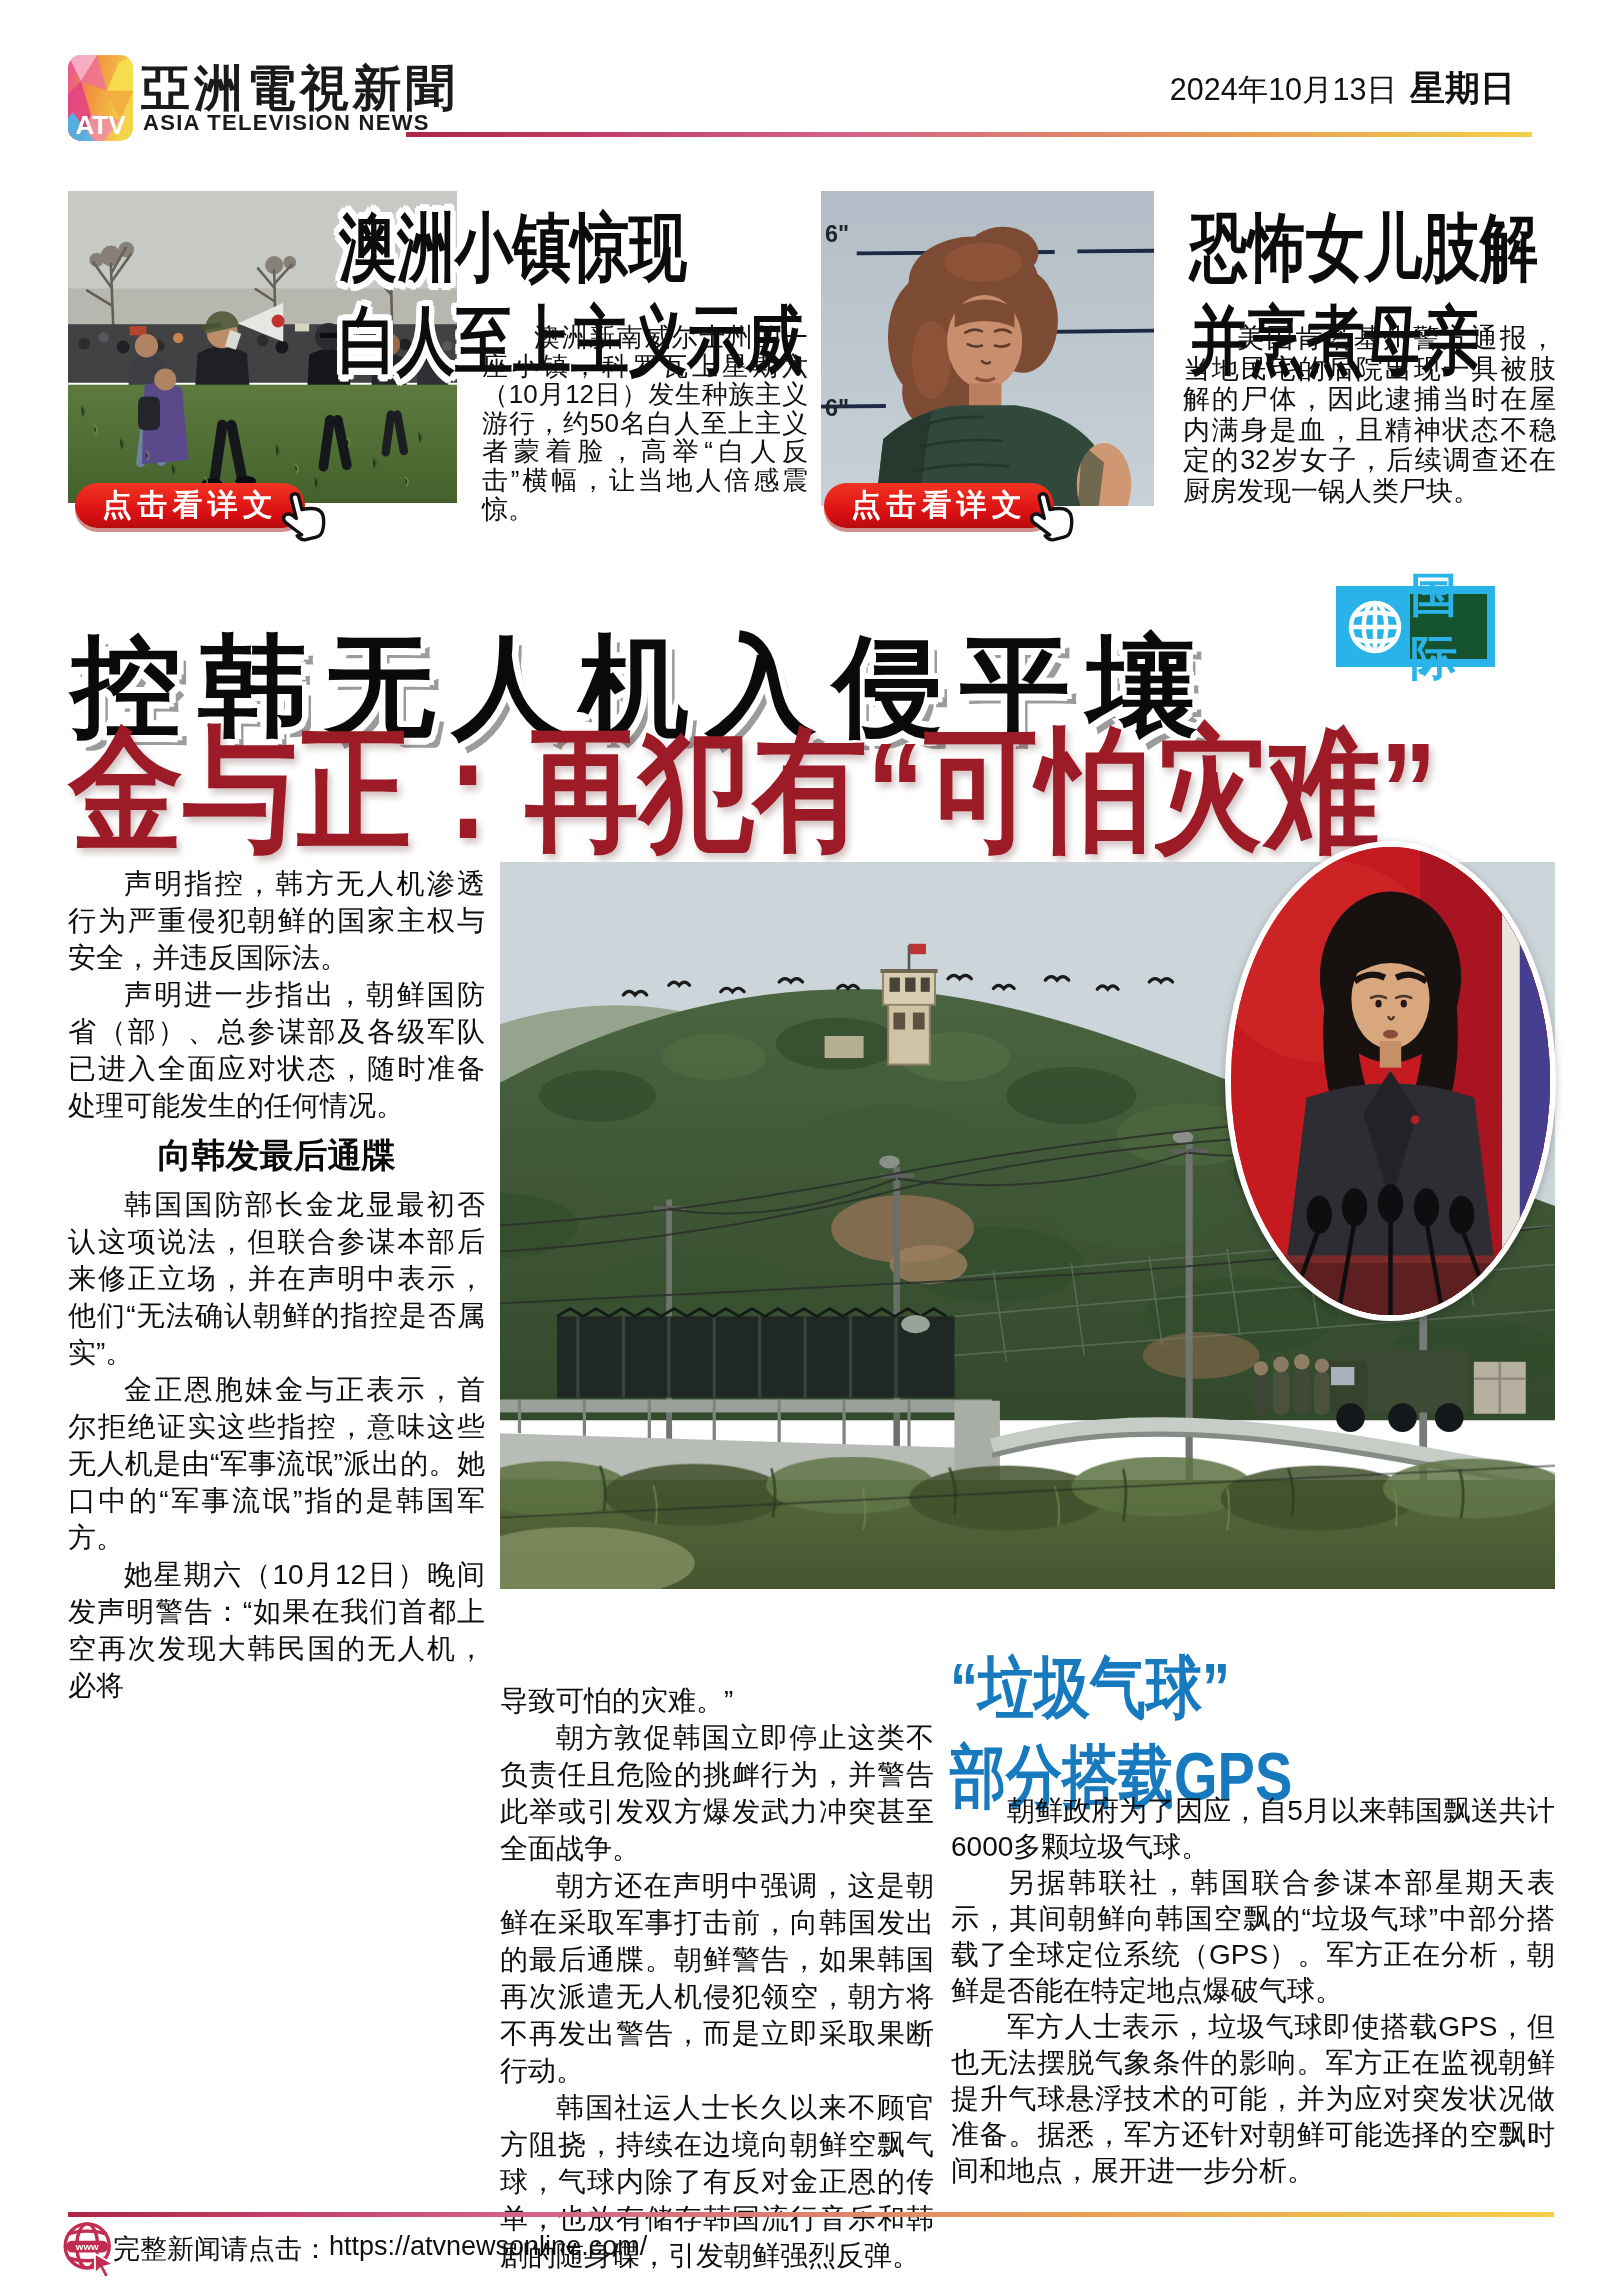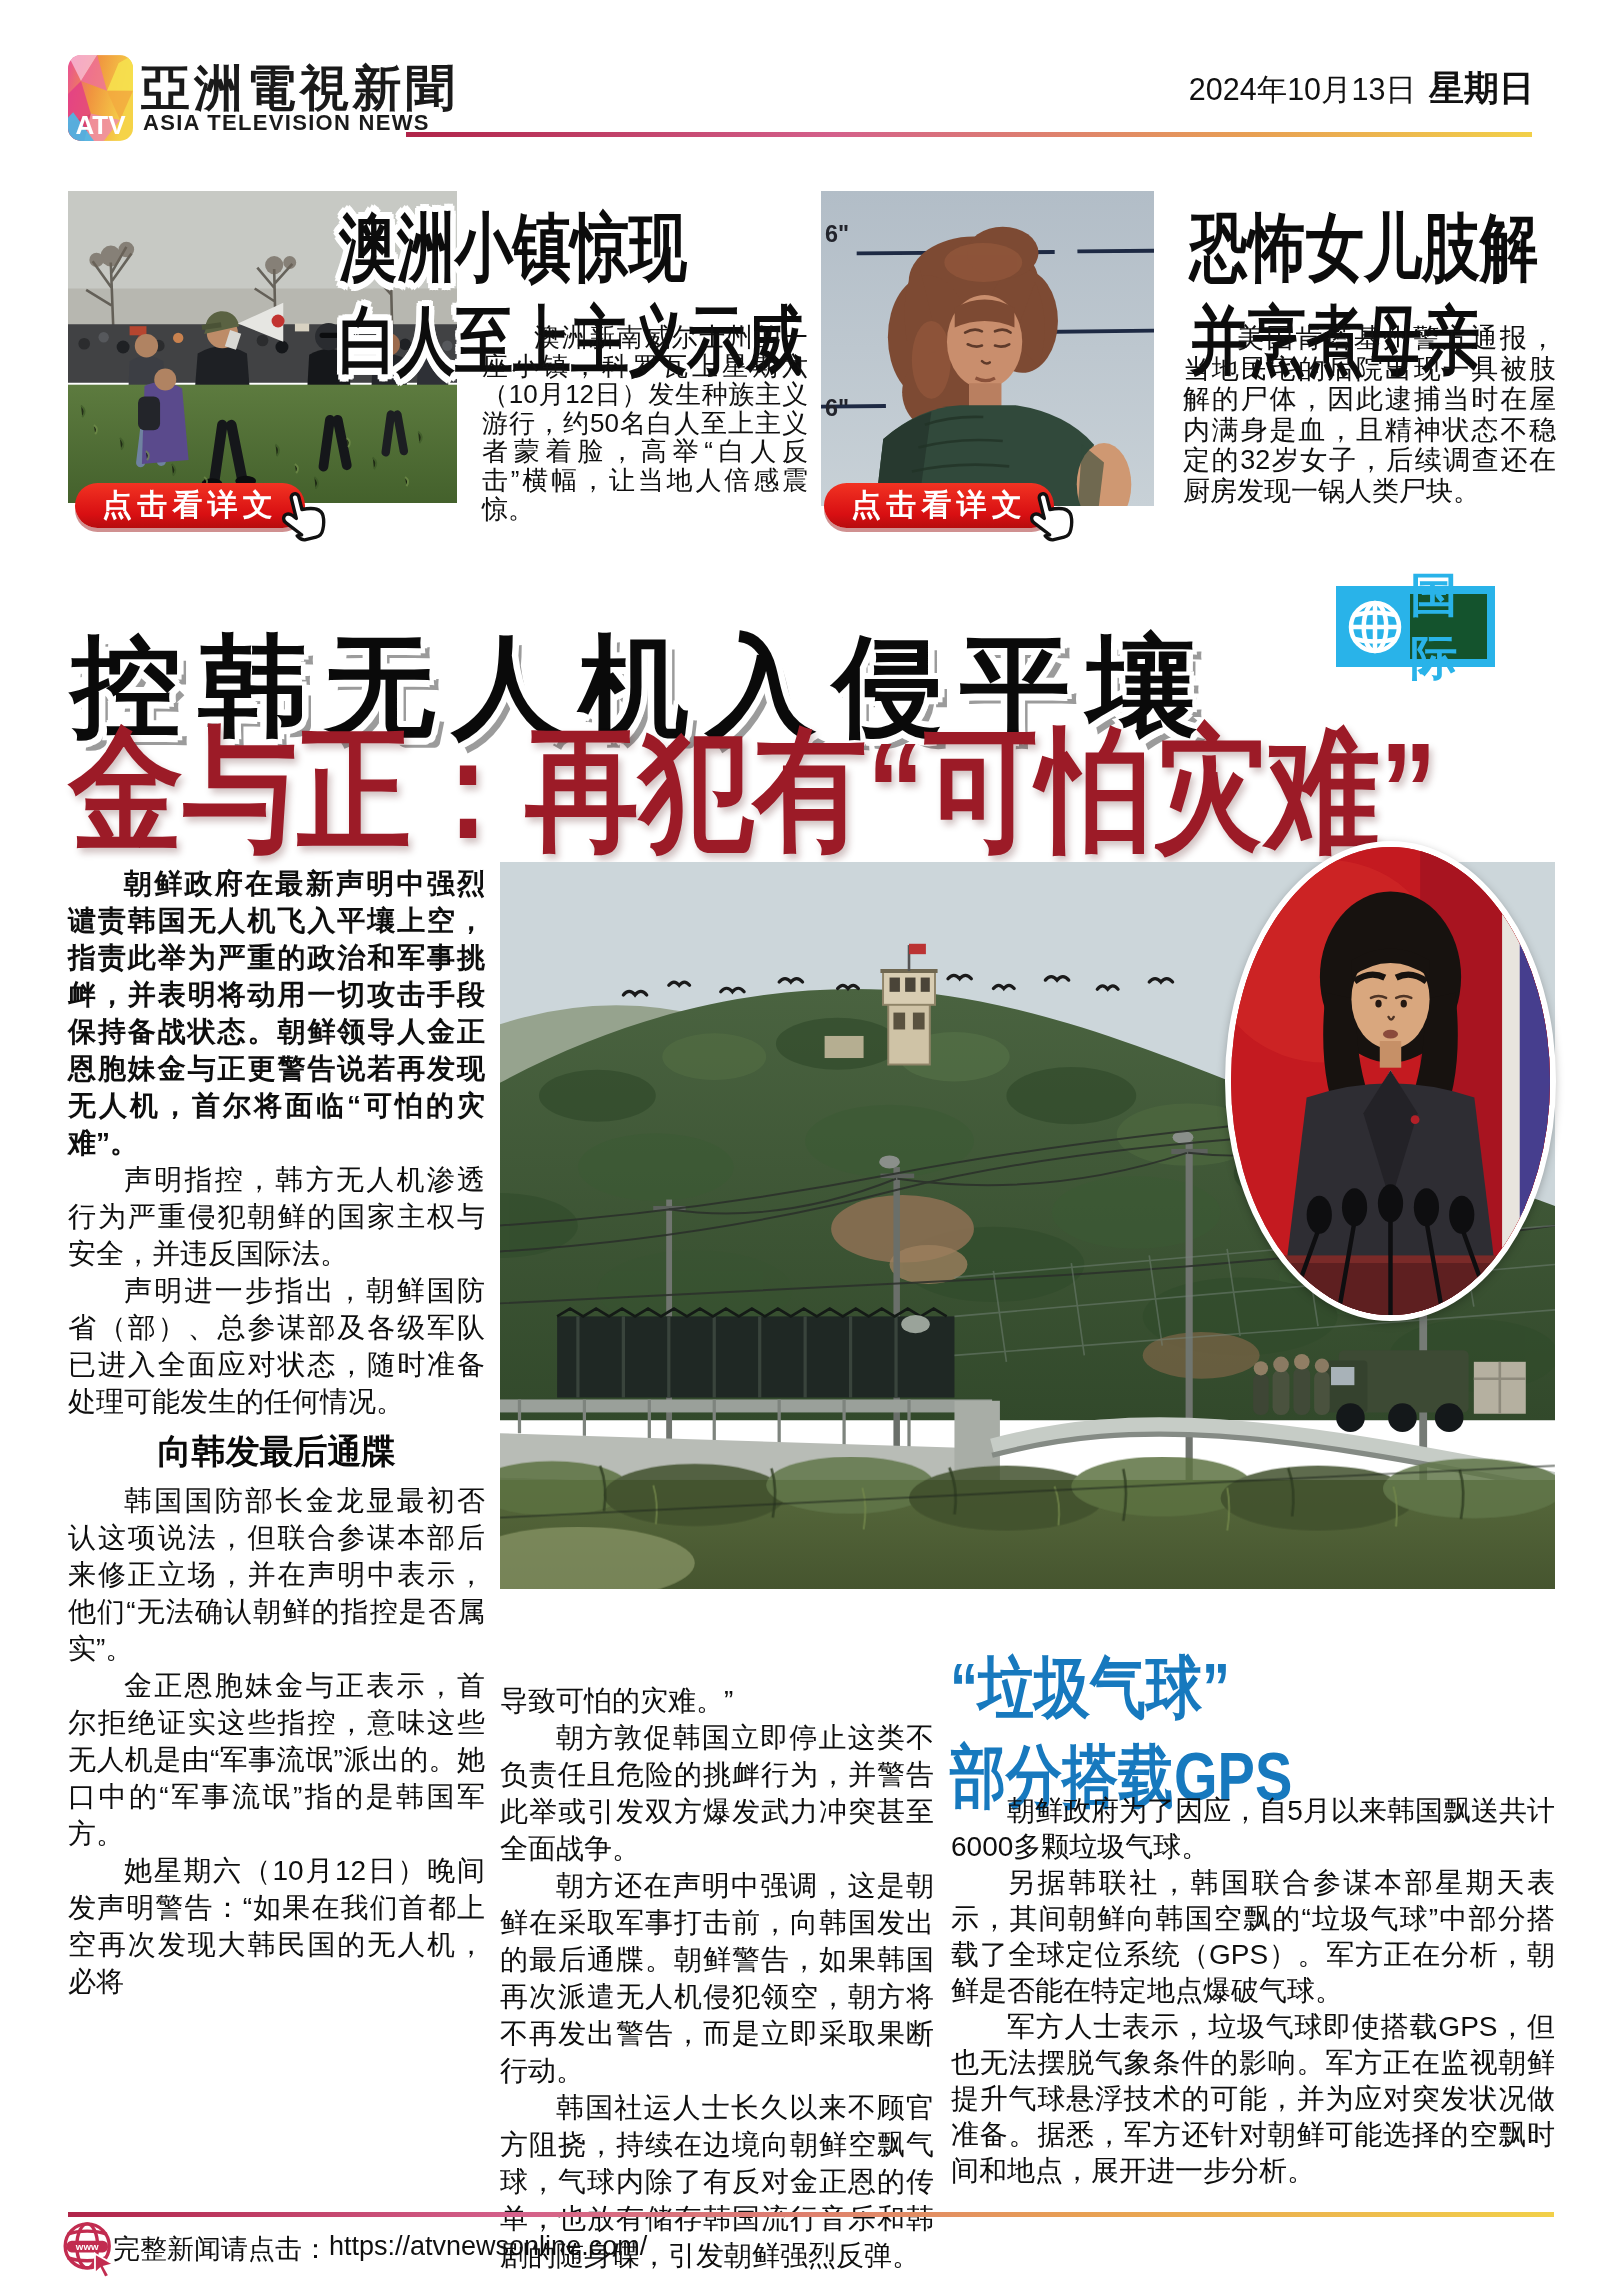--- a/index.html
+++ b/index.html
@@ -7,21 +7,21 @@
   body { font-family:"Liberation Sans","DejaVu Sans",sans-serif; }
   #page { position:relative; width:1623px; height:2284px; background:#ffffff; overflow:hidden; margin:0 auto; color:#141414; }
   .abs { position:absolute; }
 
   
   #logo { left:68px; top:55px; width:65px; height:86px; }
   #brand-cn { left:141px; top:56px; font-size:49px; font-weight:bold; letter-spacing:3.9px; color:#1a1a1a; }
   #brand-en { left:143px; top:110px; font-size:22px; font-weight:bold; letter-spacing:1.3px; color:#1a1a1a; }
   #header-rule { left:406px; top:132px; width:1126px; height:5.2px;
     background:linear-gradient(90deg,#b02449,#d4608b 38%,#e89f53 75%,#f2d049); }
-  #dateline { top:65px; right:89px; display:flex; align-items:baseline; gap:13px;margin-left:24px; }
+  #dateline { top:65px; right:108px; display:flex; align-items:baseline; gap:13px;margin-left:24px; }
   #dateline .d { font-size:30.5px; color:#111; }
   #dateline .w { font-size:35px; font-weight:bold; color:#111; }
   #cardA-photo { left:68px; top:191px; width:389px; height:312px; }
   #cardB-photo { left:821px; top:191px; width:333px; height:315px; }
 
   .card-title { font-weight:bold; color:#0c0c0c; font-size:58px; line-height:73px;
     transform:scaleY(1.28); transform-origin:top left; white-space:nowrap;
     text-shadow:
       -5.2px 0 0 #fff, 5.2px 0 0 #fff, 0 -5.2px 0 #fff, 0 5.2px 0 #fff,
       -3.9px -3.9px 0 #fff, 3.9px -3.9px 0 #fff, -3.9px 3.9px 0 #fff, 3.9px 3.9px 0 #fff,
@@ -545,21 +545,20 @@
         <ellipse cx="140" cy="580" rx="20" ry="30"></ellipse>
         <ellipse cx="196" cy="568" rx="20" ry="30"></ellipse>
         <ellipse cx="253" cy="562" rx="20" ry="30"></ellipse>
         <ellipse cx="310" cy="568" rx="20" ry="30"></ellipse>
         <ellipse cx="366" cy="580" rx="20" ry="30"></ellipse>
       </g>
     </svg>
   </div>
 
   <div id="col1" class="abs">
-    <p class="news-p lead">朝鲜政府在最新声明中强烈谴责韩国无人机飞入平壤上空，指责此举为严重的政治和军事挑衅，并表明将动用一切攻击手段保持备战状态。朝鲜领导人金正恩胞妹金与正更警告说若再发现无人机，首尔将面临“可怕的灾难”。</p>
     <p class="news-p">声明指控，韩方无人机渗透行为严重侵犯朝鲜的国家主权与安全，并违反国际法。</p>
     <p class="news-p">声明进一步指出，朝鲜国防省（部）、总参谋部及各级军队已进入全面应对状态，随时准备处理可能发生的任何情况。</p>
     <h3 id="subhead">向韩发最后通牒</h3>
     <p class="news-p">韩国国防部长金龙显最初否认这项说法，但联合参谋本部后来修正立场，并在声明中表示，他们“无法确认朝鲜的指控是否属实”。</p>
     <p class="news-p">金正恩胞妹金与正表示，首尔拒绝证实这些指控，意味这些无人机是由“军事流氓”派出的。她口中的“军事流氓”指的是韩国军方。</p>
     <p class="news-p">她星期六（10月12日）晚间发声明警告：“如果在我们首都上空再次发现大韩民国的无人机，必将</p>
   </div>
 
   <div id="col2" class="abs">
     <p class="news-p no-indent">导致可怕的灾难。”</p>

